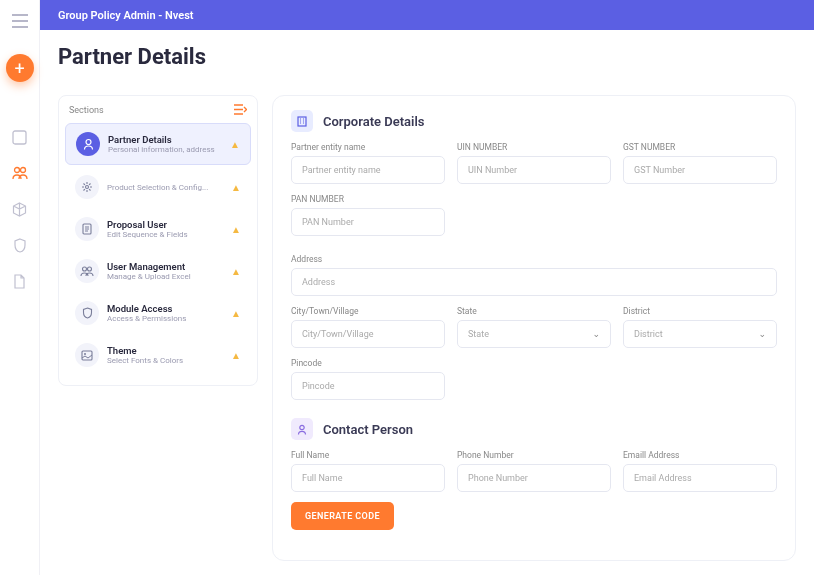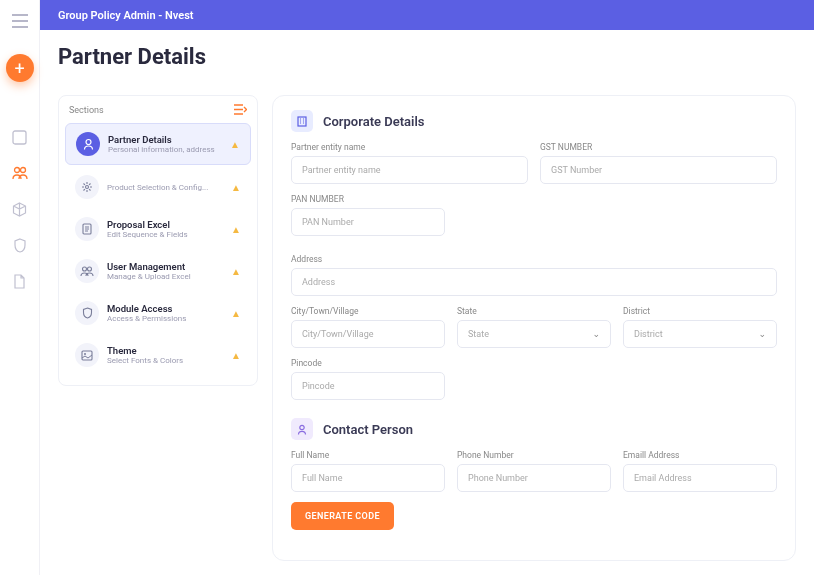--- a/index.html
+++ b/index.html
@@ -146,21 +146,21 @@
         </div>
 
         <div class="section-item">
           <div class="section-icon">
               <svg width="10" height="12" viewBox="0 0 10 12">
                 <rect x="1" y="1" width="8" height="10" rx="1" fill="none" stroke="currentColor" stroke-width="1.1"></rect>
                 <path d="M3 4h4M3 6h4M3 8h3" stroke="currentColor" stroke-width="1"></path>
               </svg>
             </div>
           <div class="section-text">
-              <div class="section-title">Proposal Excel</div>
+              <div class="section-title">Proposal User</div>
               <div class="section-sub">Edit Sequence &amp; Fields</div>
             </div>
           <span class="warn-icon">▲</span>
         </div>
 
         <div class="section-item">
           <div class="section-icon">
               <svg width="14" height="11" viewBox="0 0 14 11">
                 <circle cx="4.5" cy="3" r="2" fill="none" stroke="currentColor" stroke-width="1.1"></circle>
                 <circle cx="9.5" cy="3" r="2" fill="none" stroke="currentColor" stroke-width="1.1"></circle>
@@ -215,20 +215,24 @@
               </svg>
             </div>
           <div class="form-head-title">Corporate Details</div>
         </div>
         <div class="form-row">
           <div class="form-field">
               <div class="field-label">Partner entity name</div>
               <input class="field-input" placeholder="Partner entity name" style="">
             </div>
           <div class="form-field">
+              <div class="field-label">UIN NUMBER</div>
+              <input class="field-input" placeholder="UIN Number" style="">
+            </div>
+          <div class="form-field">
               <div class="field-label">GST NUMBER</div>
               <input class="field-input" placeholder="GST Number" style="">
             </div>
         </div>
         <div class="form-row">
           <div class="form-field small">
               <div class="field-label">PAN NUMBER</div>
               <input class="field-input" placeholder="PAN Number" style="">
             </div>
         </div>

